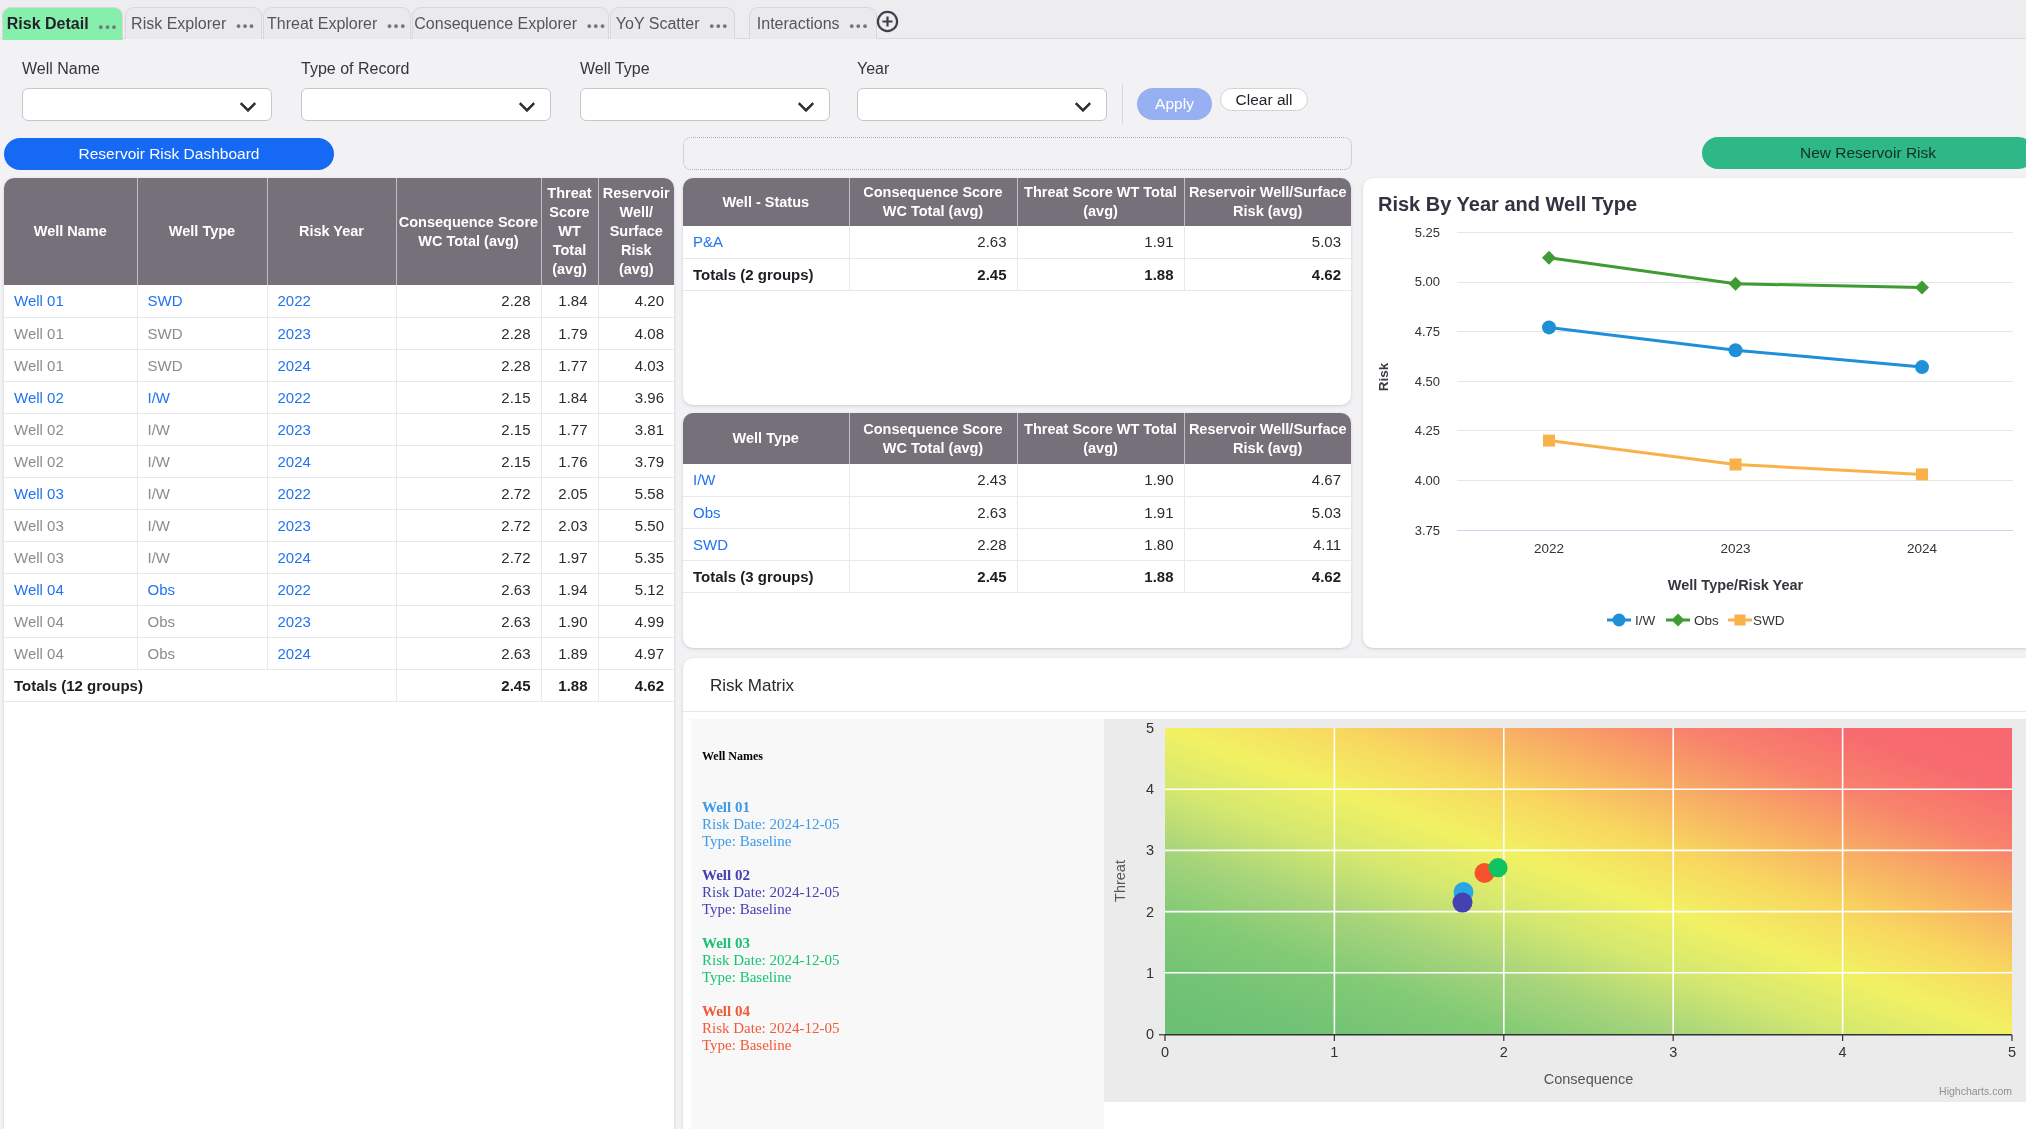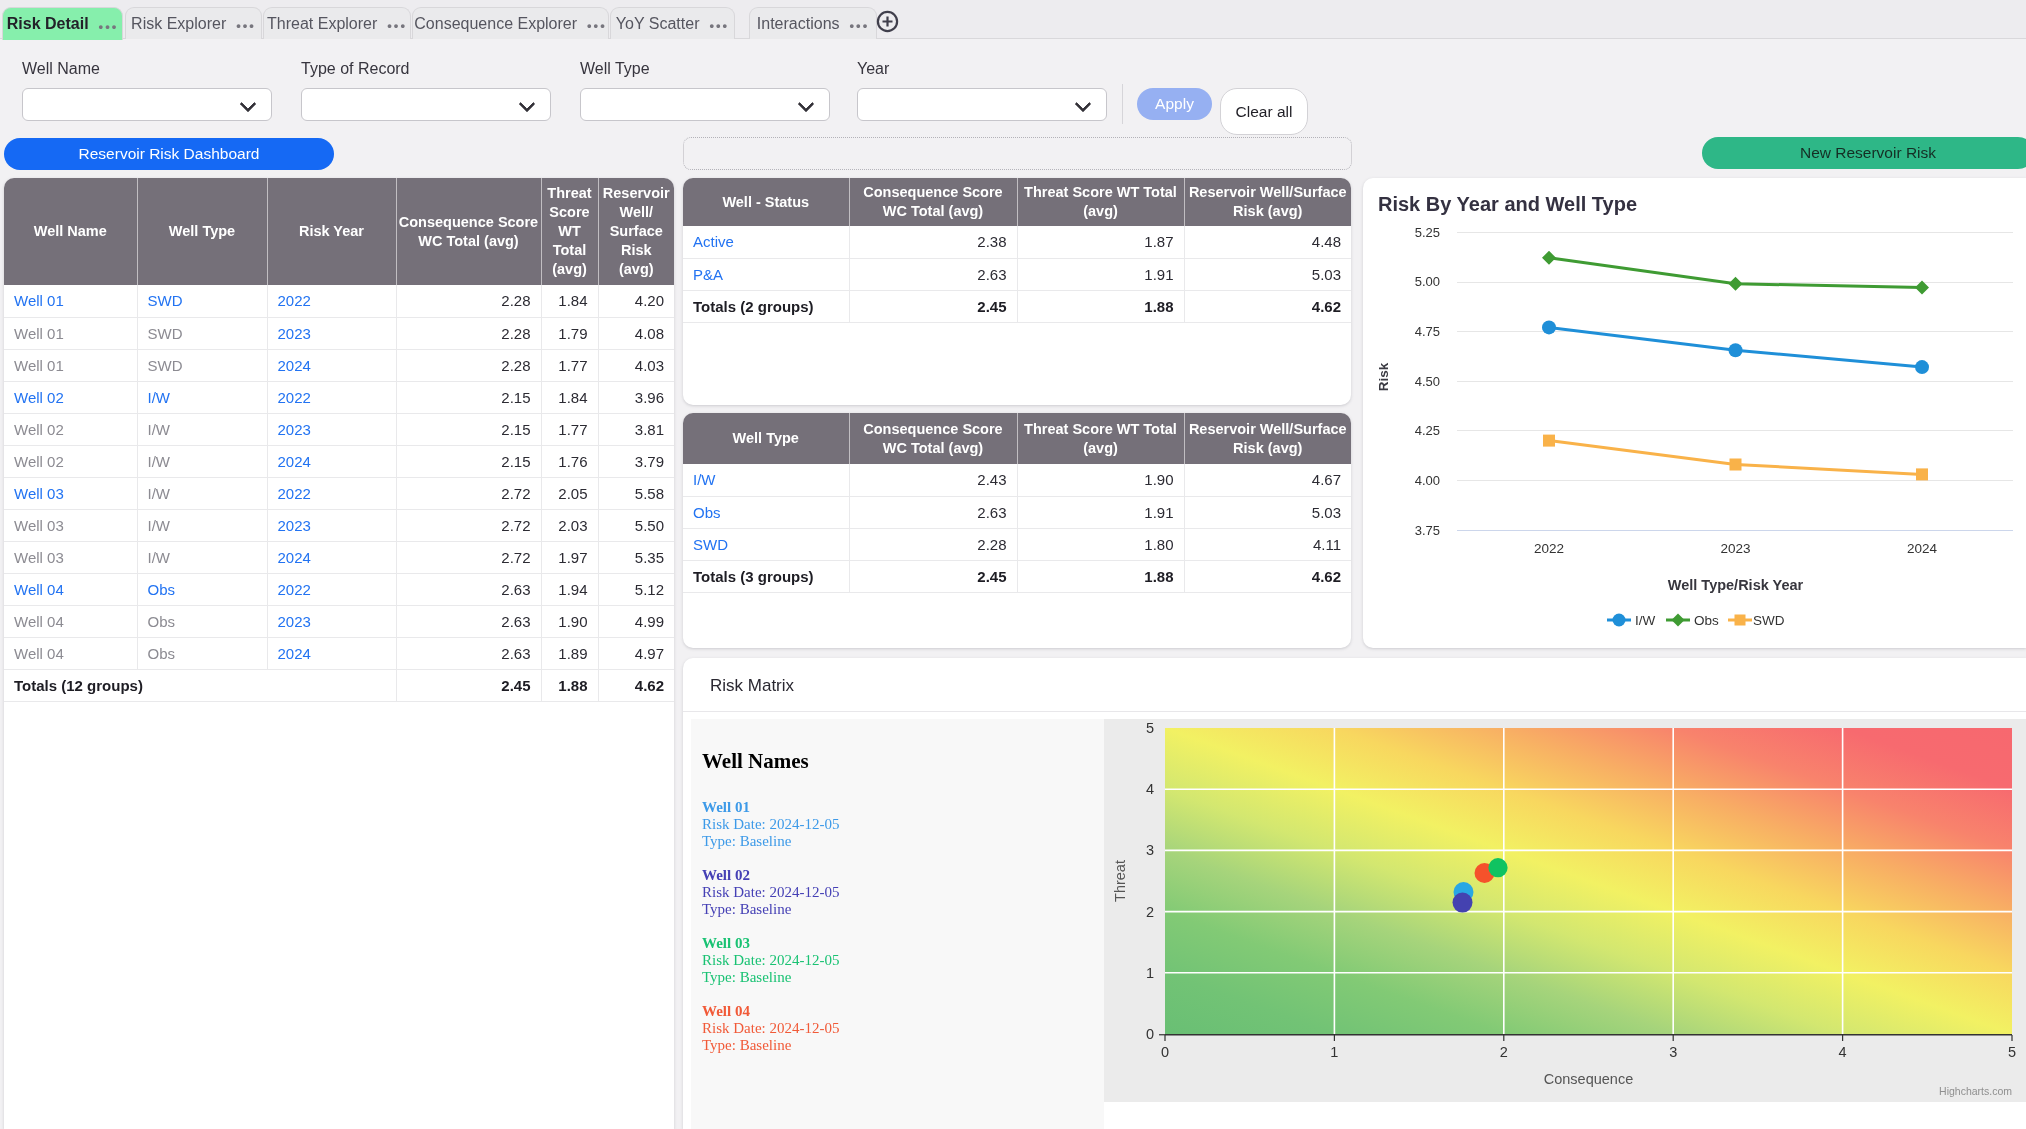--- a/index.html
+++ b/index.html
@@ -59,21 +59,21 @@
     <div class="chev"></div>
   </div>
 <div class="fselect" style="left:580px;">
     <div class="chev"></div>
   </div>
 <div class="fselect" style="left:857px;">
     <div class="chev"></div>
   </div>
 <div id="divider" class="abs"></div>
 <div class="pill" style="left:1137px; top:88px; width:75px; height:32px; background:#96b0f2; color:#fff;">Apply</div>
-<div class="pill" style="left:1220px; top:88px; width:88px; height:47px; background:#fff; border:1px solid #d3d2d6; color:#201f26;">Clear all</div>
+<div class="pill" style="left:1220px; top:88px; width:88px; height:23px; background:#fff; border:1px solid #d3d2d6; color:#201f26;">Clear all</div>
 
 <div class="pill" style="left:4px; top:138px; width:330px; height:32px; background:#1569f4; color:#fff;">Reservoir Risk Dashboard</div>
 <div class="abs" style="left:683px; top:137px; width:669px; height:33px; border:1px dotted #b3b2b8; border-radius:8px;"></div>
 <div class="pill" style="left:1702px; top:137px; width:332px; height:32px; background:#2eb787; color:#152e24;">New Reservoir Risk</div>
 
 <div class="card" style="left:4px; top:178px; width:670px; height:951px; border-radius:10px 10px 0 0;">
 <div class="thwrap">
 <table id="ltable">
 <colgroup>
           <col style="width:133px">
@@ -209,26 +209,20 @@
           <col style="width:167px">
         </colgroup>
 <tbody>
           <tr style="height:48px;padding-left:28px;">
   <th>Well - Status</th>
   <th>Consequence Score<br>WC Total (avg)</th>
   <th>Threat Score WT Total<br>(avg)</th>
   <th>Reservoir Well/Surface<br>Risk (avg)</th>
 </tr>
 <tr>
-            <td class="link">Active</td>
-            <td class="num">2.38</td>
-            <td class="num">1.87</td>
-            <td class="num">4.48</td>
-          </tr>
-<tr>
             <td class="link">P&amp;A</td>
             <td class="num">2.63</td>
             <td class="num">1.91</td>
             <td class="num">5.03</td>
           </tr>
 <tr class="totals">
             <td>Totals (2 groups)</td>
             <td class="num">2.45</td>
             <td class="num">1.88</td>
             <td class="num">4.62</td>
@@ -337,21 +331,21 @@
       <rect x="371.5" y="436.5" width="11" height="11" fill="#f9b249"></rect>
     <text x="390" y="447">SWD</text>
   </g>
 </svg>
 
 <div class="card" style="left:683px; top:658px; width:1343px; height:471px; border-radius:10px 0 0 0;">
   <div style="position:absolute; left:27px; top:18px; font-size:17px; color:#2a2831;">Risk Matrix</div>
   <div style="position:absolute; left:0; top:53px; width:1343px; height:1px; background:#e8e7ea;"></div>
 
   <div style="position:absolute; left:8px; top:61px; width:413px; height:410px; background:#f8f8f8; font-family:'Liberation Serif',serif;">
-    <div style="position:absolute; left:11px; top:30px; font-size:21px; font-weight:bold; color:#000;">Well Names</div>
+    <div style="position:absolute; left:11px; top:30px; font-size:12px; font-weight:bold; color:#000;">Well Names</div>
     <div style="position:absolute; left:11px; top:80px; font-size:15px; line-height:17px; color:#3d9ae8;"><b>Well 01</b><br>Risk Date: 2024-12-05<br>Type: Baseline</div>
     <div style="position:absolute; left:11px; top:148px; font-size:15px; line-height:17px; color:#4540b5;"><b>Well 02</b><br>Risk Date: 2024-12-05<br>Type: Baseline</div>
     <div style="position:absolute; left:11px; top:216px; font-size:15px; line-height:17px; color:#19c273;"><b>Well 03</b><br>Risk Date: 2024-12-05<br>Type: Baseline</div>
     <div style="position:absolute; left:11px; top:284px; font-size:15px; line-height:17px; color:#f15a38;"><b>Well 04</b><br>Risk Date: 2024-12-05<br>Type: Baseline</div>
   </div>
 </div>
 
 <svg class="abs" style="left:1104px; top:719px;" width="922" height="383" viewBox="0 0 922 383" font-family="Liberation Sans, sans-serif">
   <rect x="0" y="0" width="922" height="383" fill="#ebebeb"></rect>
   <defs>

